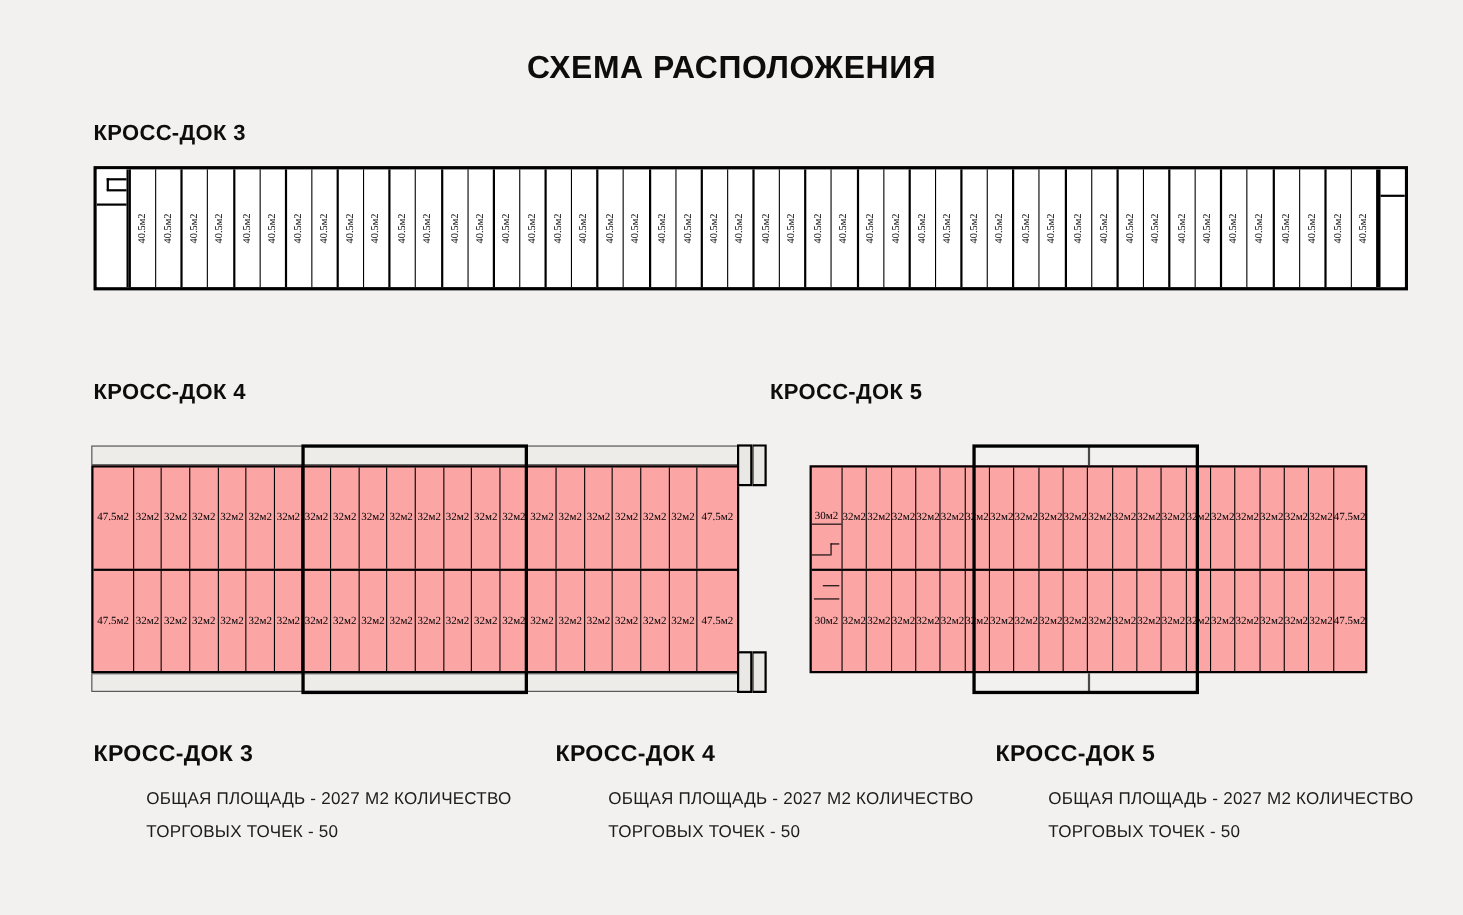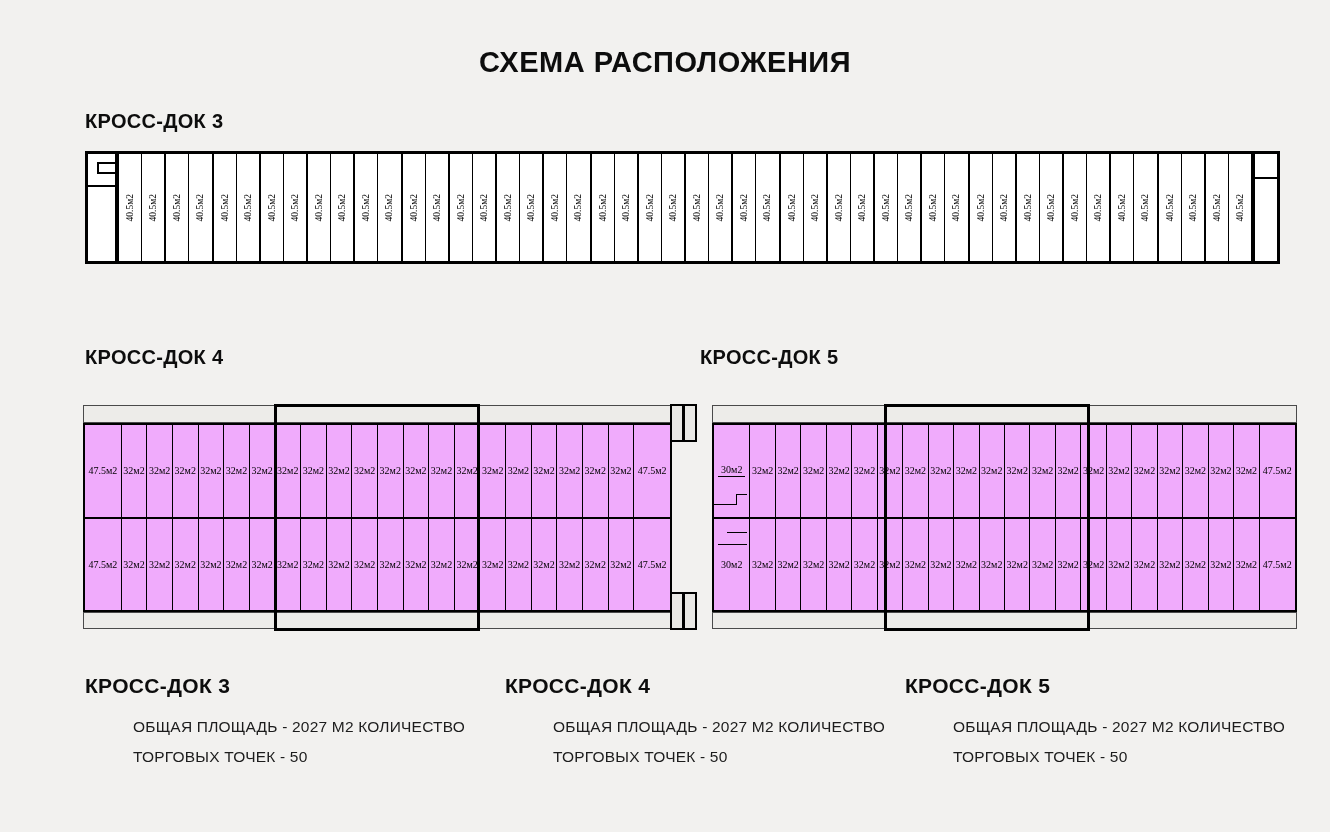--- a/index.html
+++ b/index.html
@@ -38,24 +38,24 @@
   .scell:first-child { border-left:none; }
   .scell:nth-child(2n+1) { border-left:2.2px solid #000; }
   .vlabel {
     writing-mode:vertical-rl; transform:rotate(180deg); white-space:nowrap;
     font-family:"Liberation Serif", serif; font-size:9.5px; color:#000;
   }
 
   
   .building { position:absolute; top:405px; display:flex; flex-direction:column; }
   #b-dock4 { left:83px;  width:589px; height:224px; }
-  #b-dock5 { left:712px; width:585px; height:224px; }
+  #b-dock5 { left:697px; width:585px; height:224px;align-items:center; }
   .canopy { height:18px; background:#edece9; border:1px solid #4a4a4a; }
   .canopy.bottom { height:17px; }
-  .grid { flex:1; background:#f0abfc; border:2px solid #000; display:flex; flex-direction:column; }
+  .grid { flex:1; background:#fca5a5; border:2px solid #000; display:flex; flex-direction:column; }
   .row { flex:1; display:flex; }
   .row + .row { border-top:2px solid #000; }
   .cell {
     flex:1; position:relative; display:flex; align-items:center; justify-content:center;
     font-family:"Liberation Serif", serif; font-size:10px; color:#000; white-space:nowrap;
   }
   .cell + .cell { border-left:1.6px solid #000; }
   .cell.wide { flex:1.45; }
   
   .step1 span { border-bottom:1px solid #000; padding:0 3px 1px 3px; }

